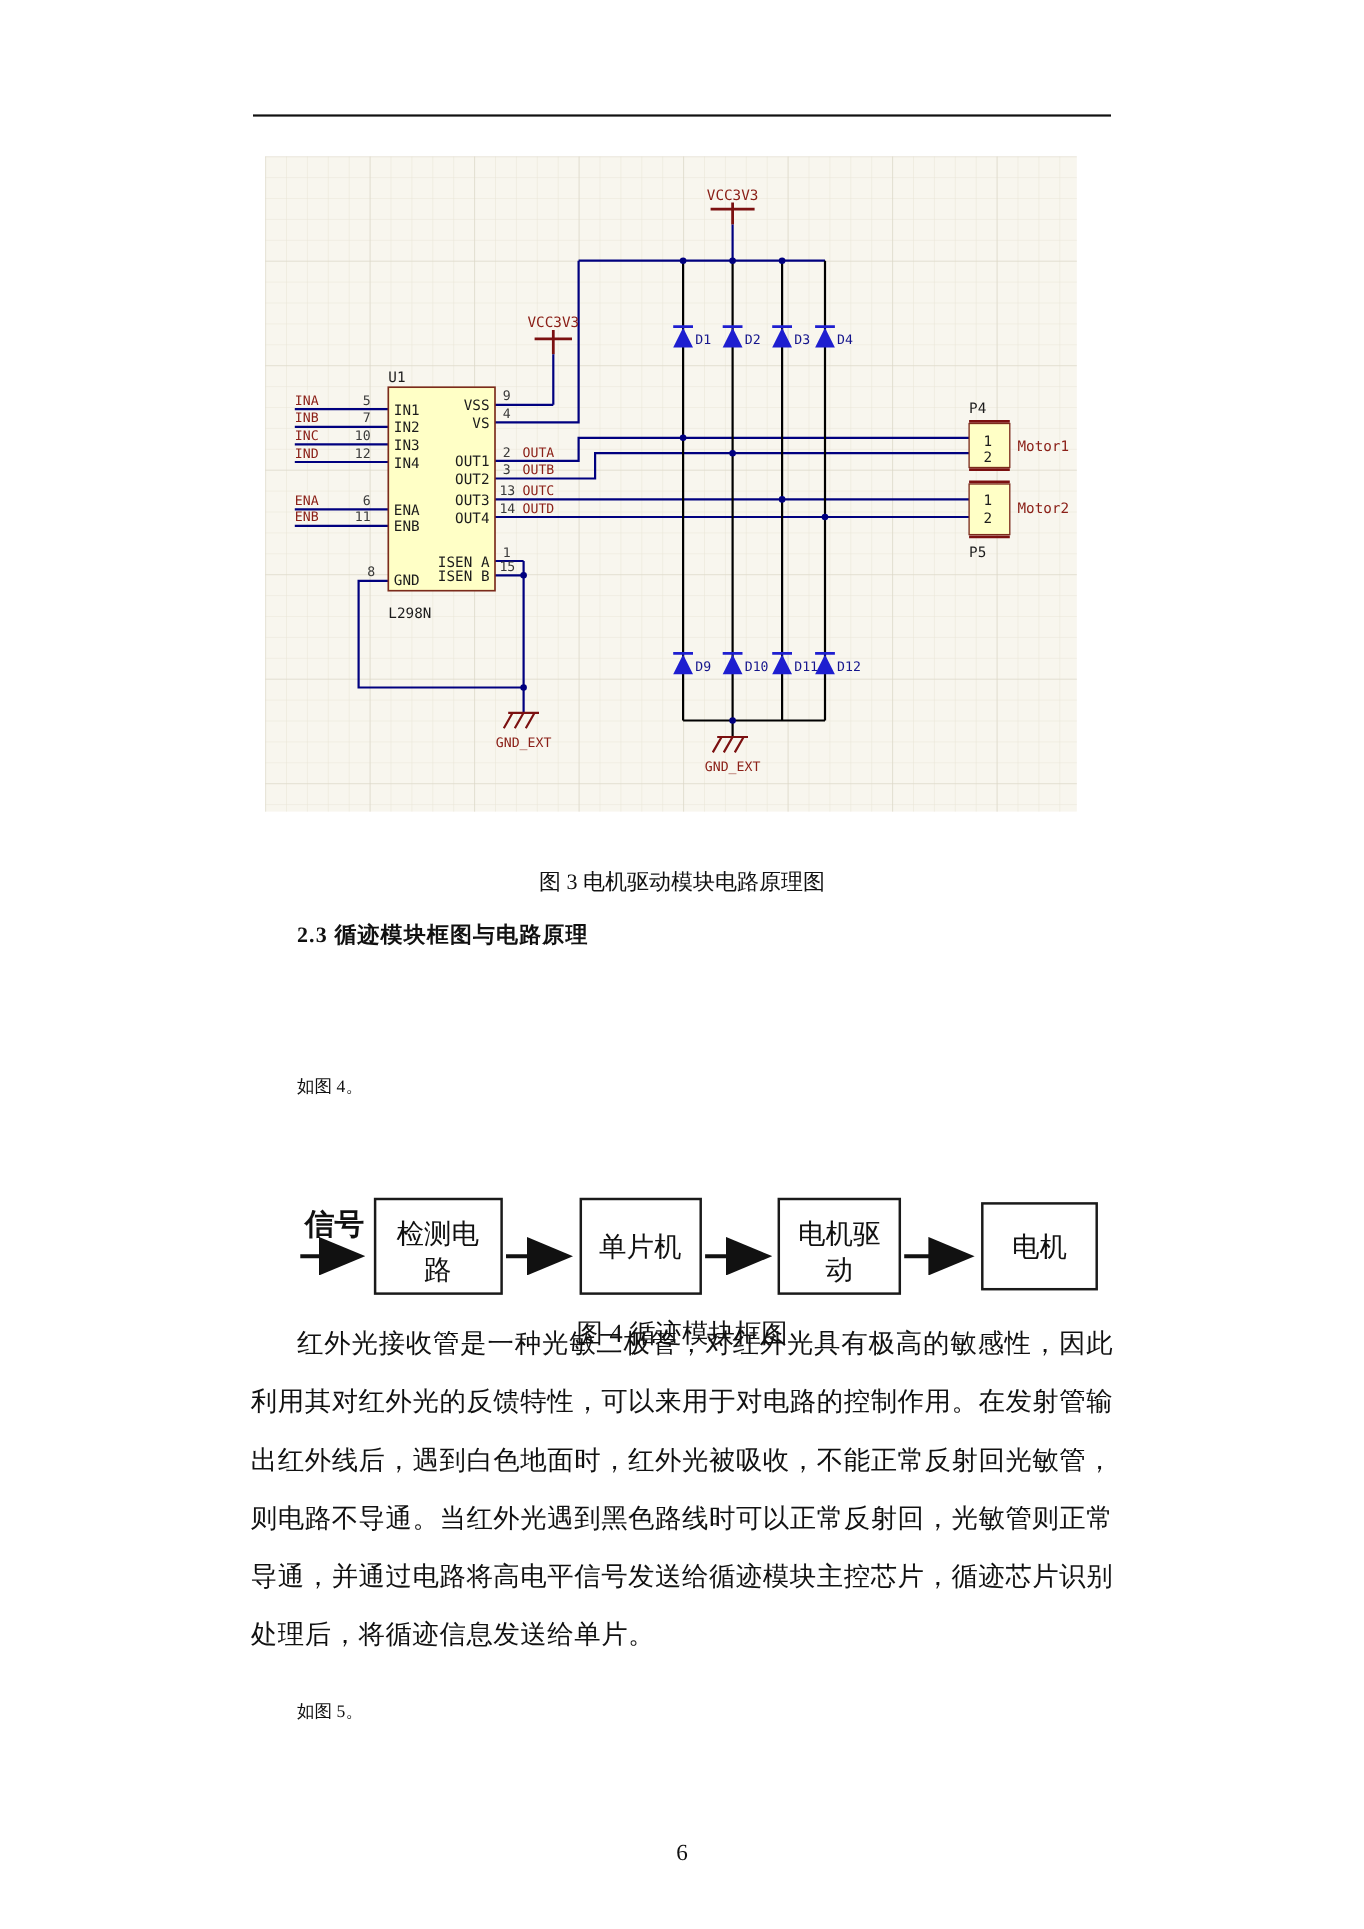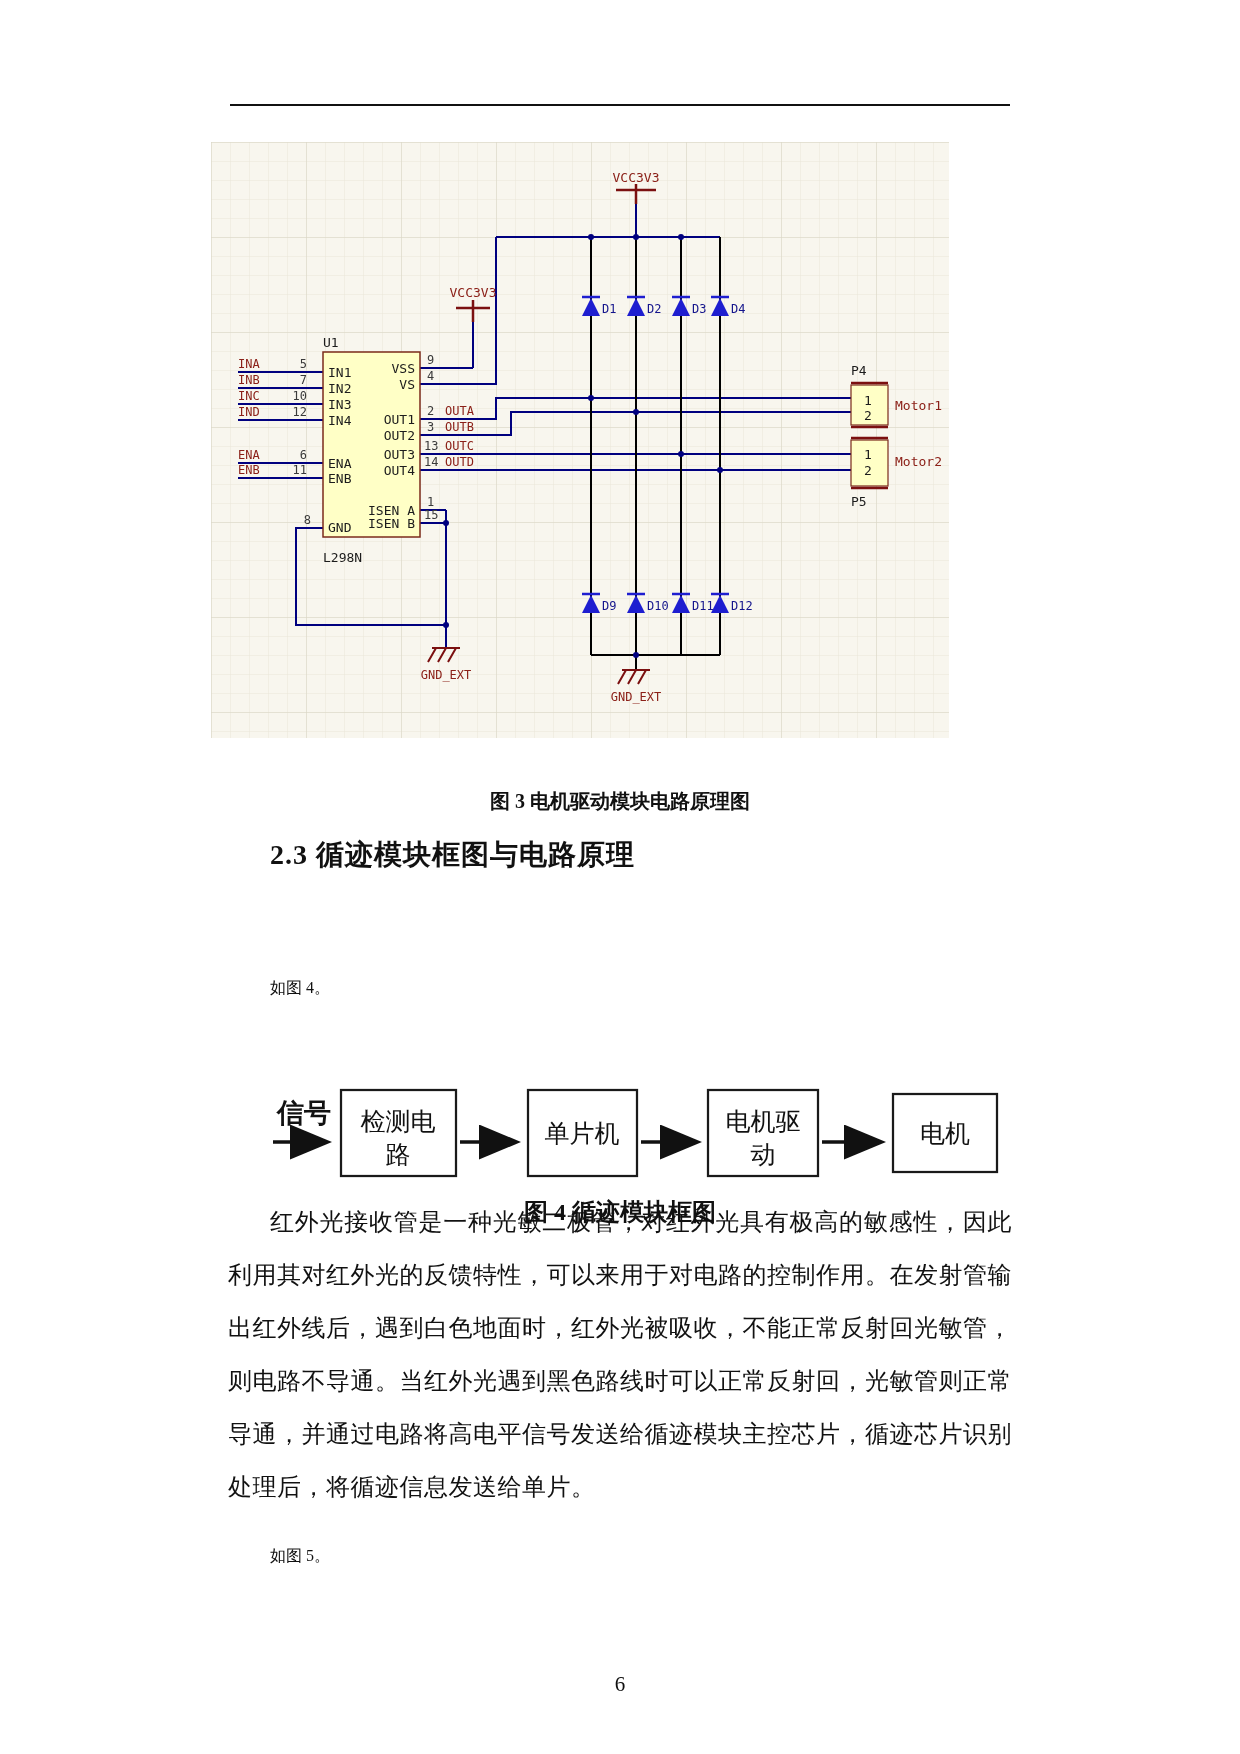--- a/index.html
+++ b/index.html
@@ -1,24 +1,24 @@
 <!DOCTYPE html>
 <html><head>
 <meta charset="utf-8">
 <style>
   html,body{margin:0;padding:0;background:#888;}
   .page{position:relative;width:1240px;height:1754px;background:#ffffff;
         font-family:"Liberation Serif", serif;color:#111;overflow:hidden;}
   .abs{position:absolute;}
   .rule{left:230px;top:104px;width:780px;height:2px;background:#111;}
-  .schem-wrap{left:211px;top:142px;width:738px;height:596px;}
-  .cap{left:228px;width:784px;text-align:center;font-weight:bold;}
+  .schem-wrap{left:241px;top:142px;width:738px;height:596px;}
+  .cap{left:228px;width:784px;text-align:center;font-weight:normal;}
   .cap3{top:788px;font-size:20px;}
   .cap4{top:1196px;font-size:24px;}
-  .heading{left:270px;top:836px;font-size:28px;font-weight:bold;letter-spacing:1px;}
+  .heading{left:270px;top:836px;font-size:20px;font-weight:bold;letter-spacing:1px;}
   .body-p{left:228px;width:784px;font-size:24px;line-height:47px;
           text-align:justify;text-indent:42px;letter-spacing:0.5px;}
   .p1{top:878px;}
   .p2{top:1196px;line-height:53px;}
   .figref{left:228px;width:784px;font-size:16px;text-indent:42px;}
   .pfig4{top:978px;}
   .pfig5{top:1546px;}
   .fig4-wrap{left:228px;top:1082px;width:782px;height:100px;margin-left:41px;}
   .pagenum{left:228px;top:1672px;width:784px;text-align:center;font-size:21px;}
   

